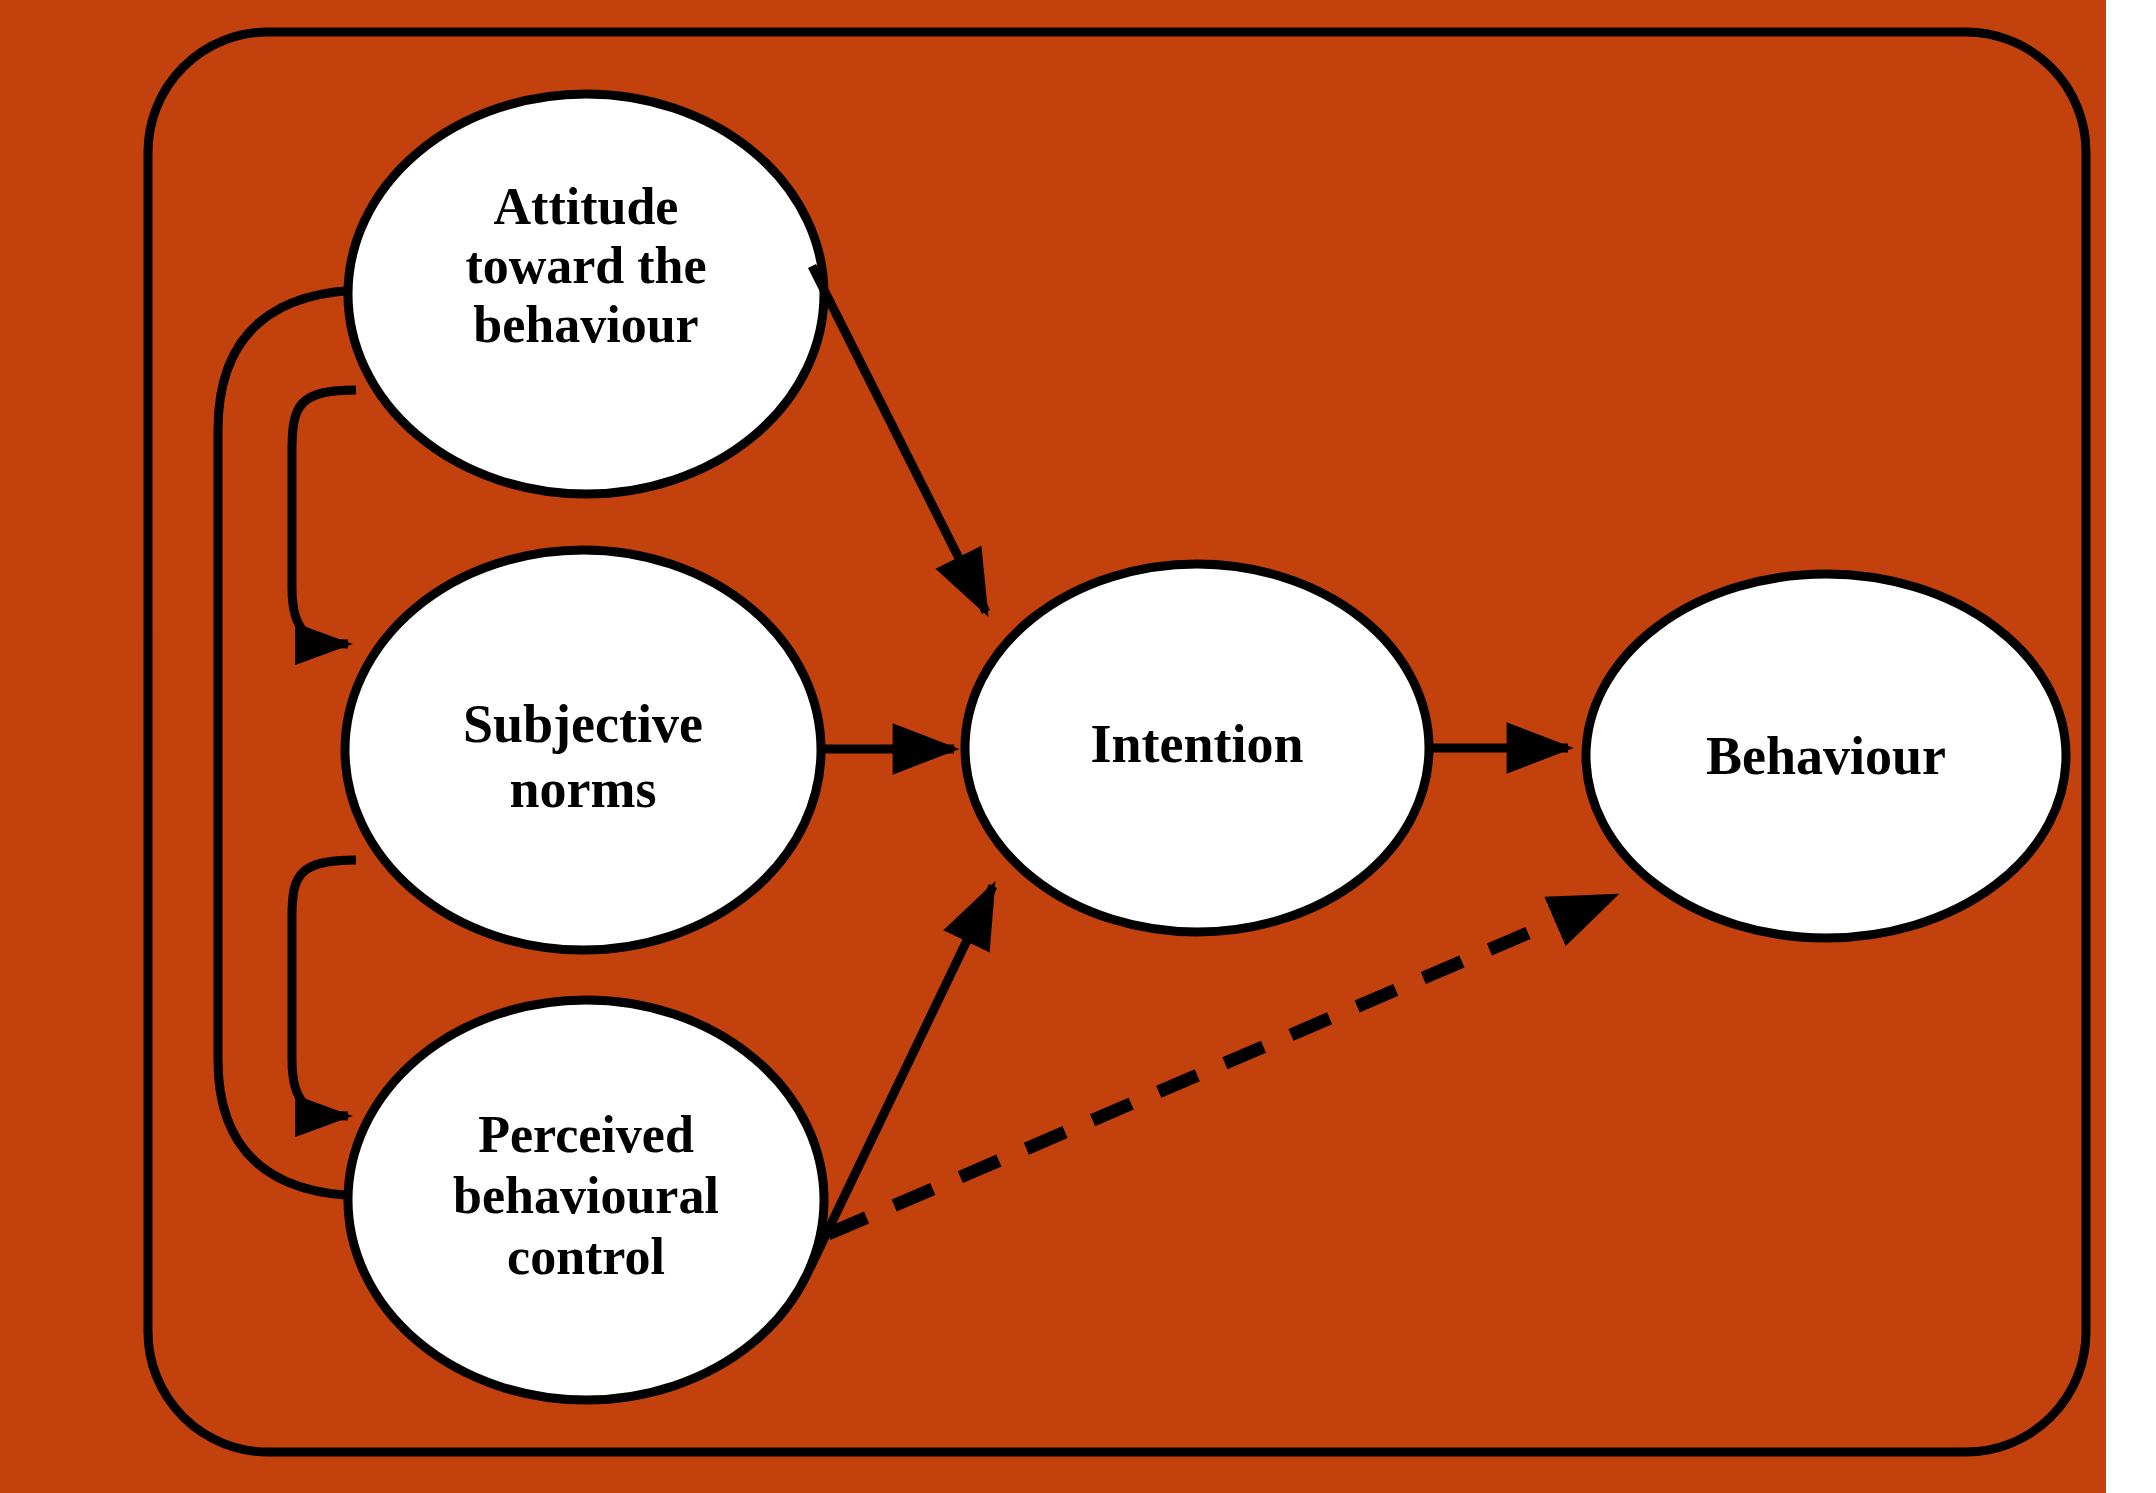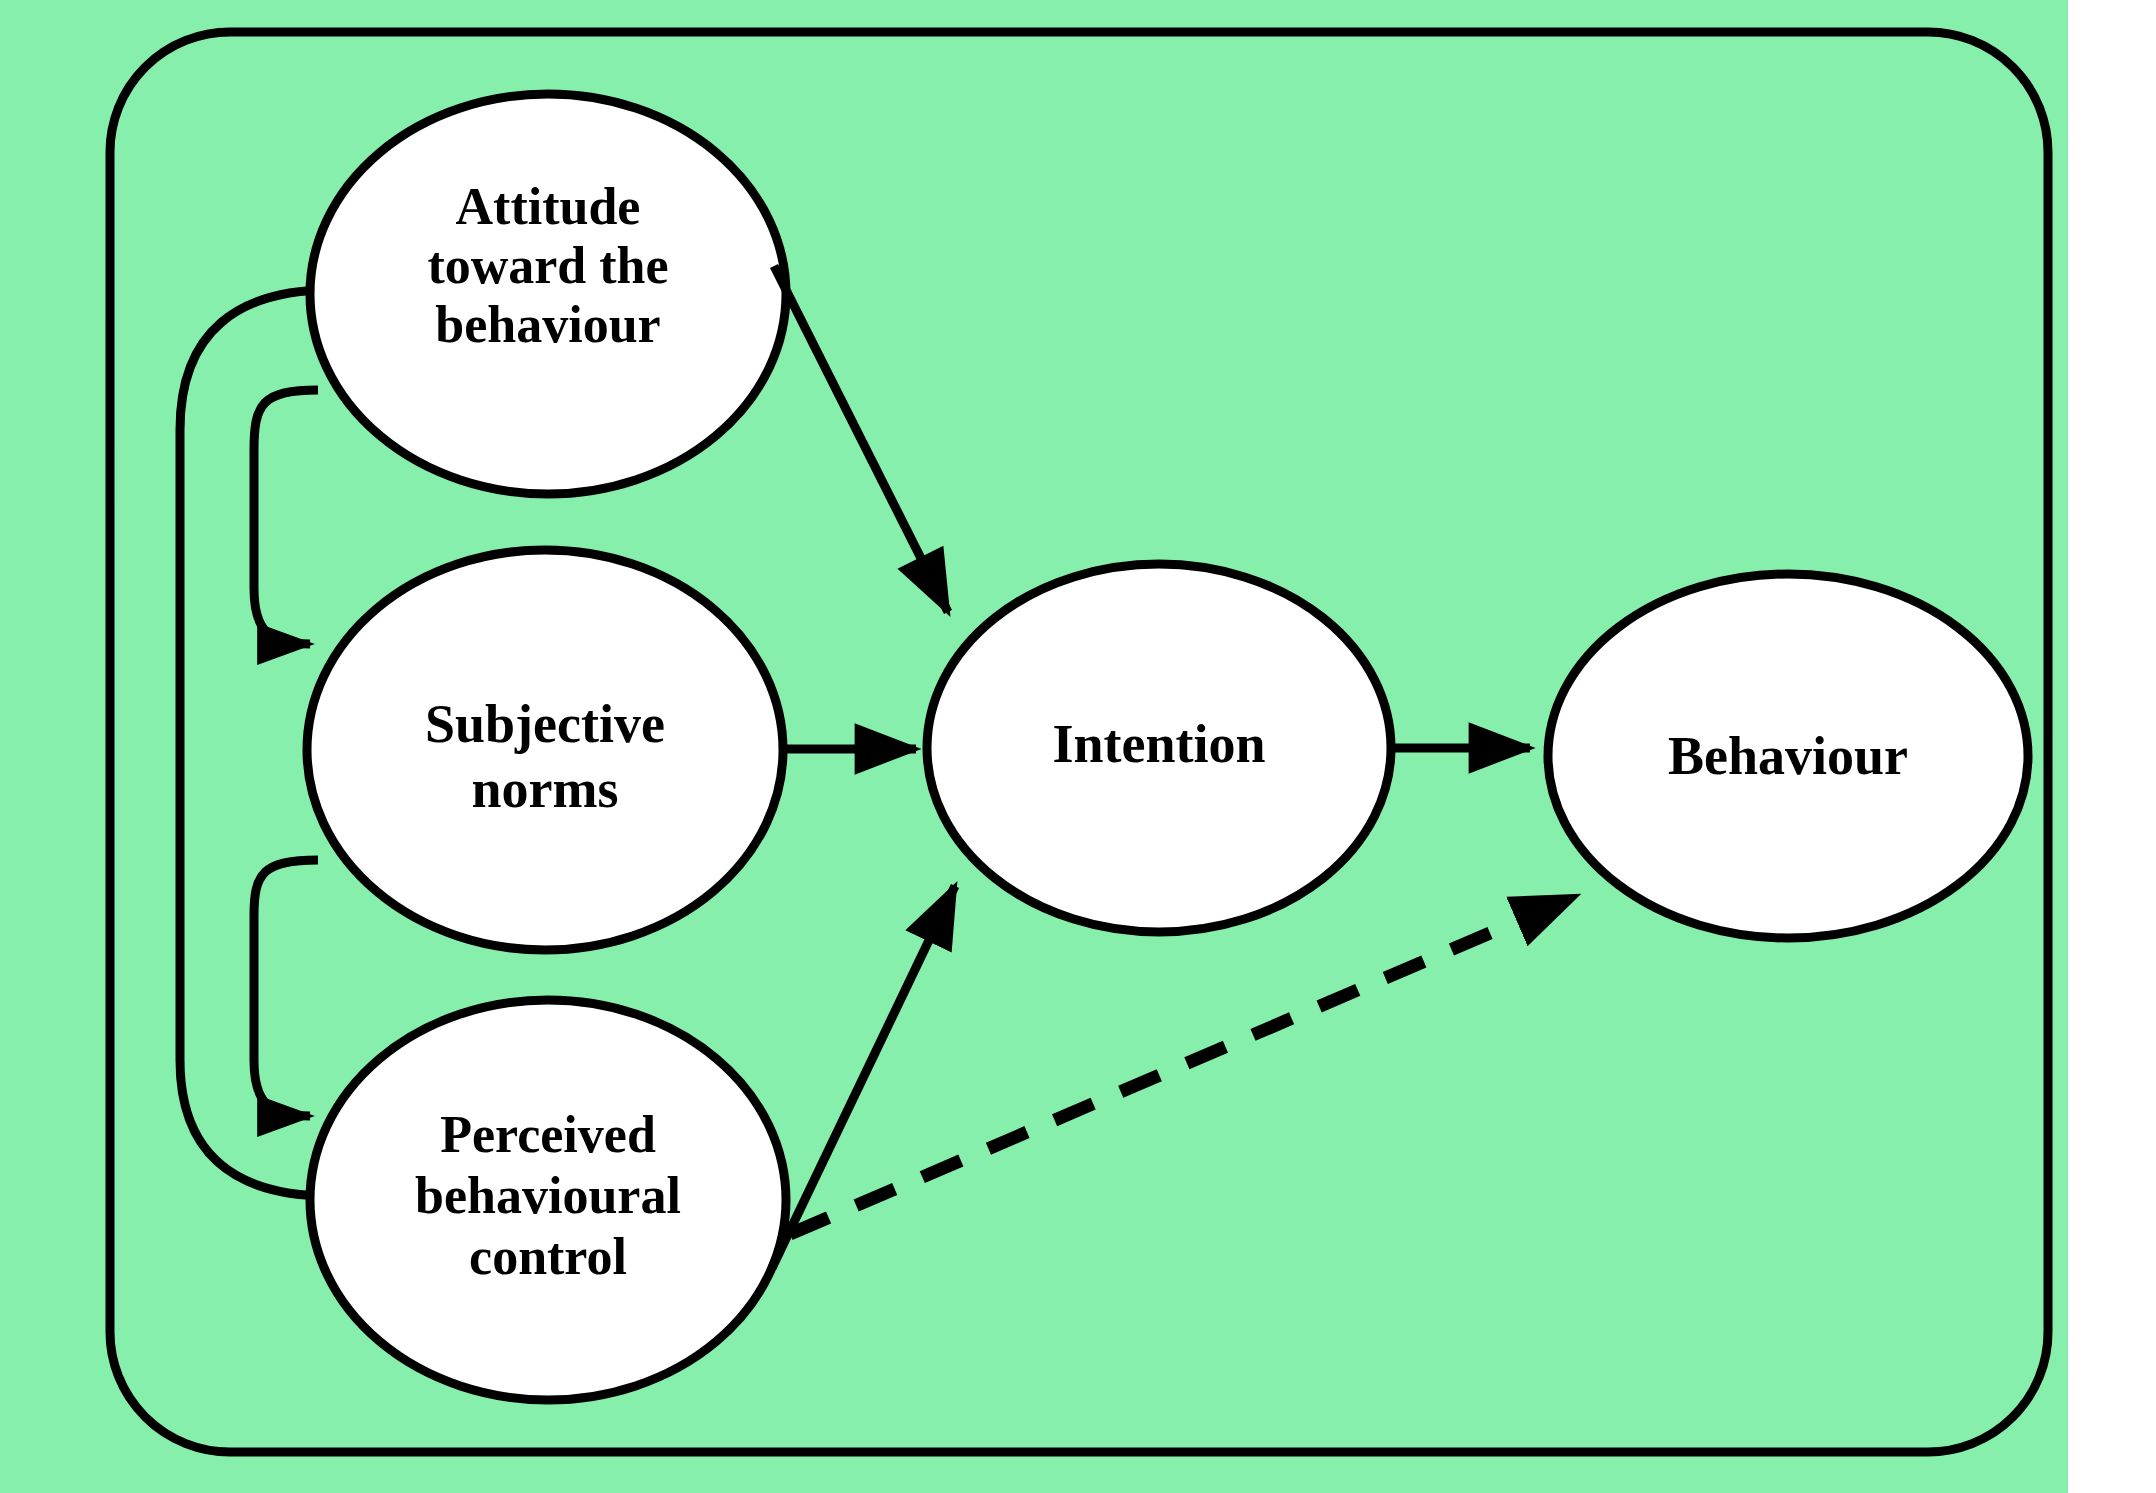--- a/index.html
+++ b/index.html
@@ -11,21 +11,22 @@
   body {
     width: 2156px;
     height: 1493px;
     font-family: "Liberation Serif", "DejaVu Serif", serif;
     overflow: hidden;
   }
   #diagram-root {
     position: relative;
     width: 2068px;
     height: 1493px;
-    background: #86efac;
+    background: #c2410c;
+    padding-left: 38px;
   }
   svg#tpb-svg {
     display: block;
     width: 2156px;
     height: 1493px;
   }
   .node-label {
     font-family: "Liberation Serif", "DejaVu Serif", serif;
     font-weight: bold;
     fill: #000000;

